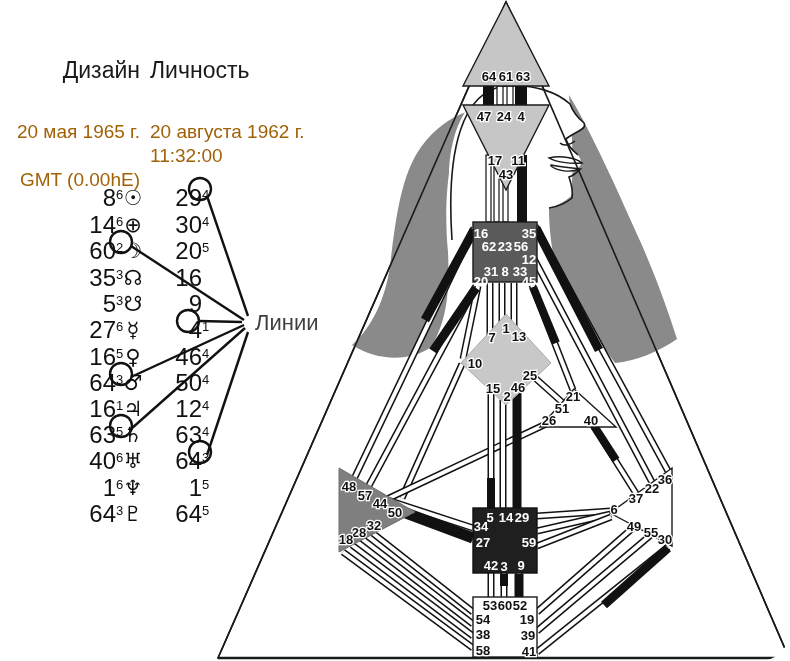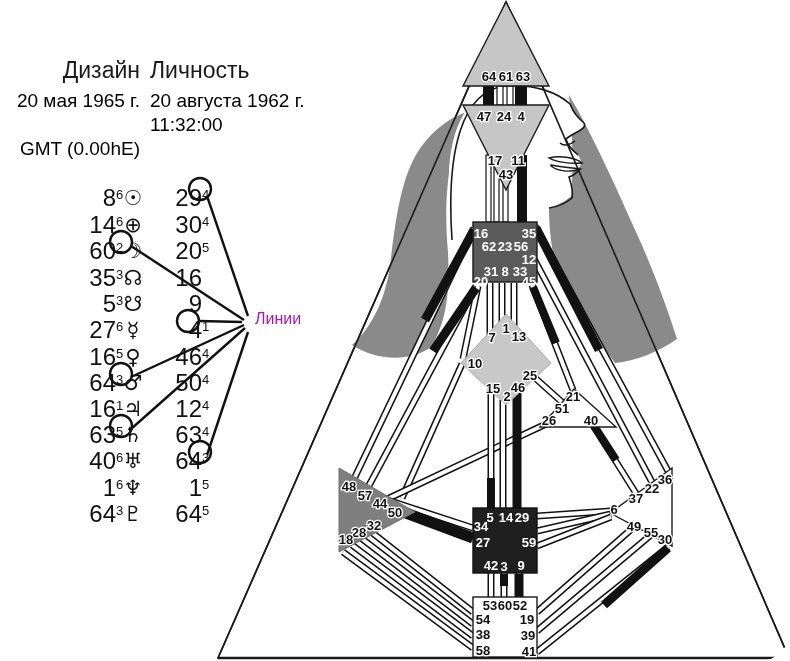--- a/index.html
+++ b/index.html
@@ -1,31 +1,31 @@
 <!DOCTYPE html>
 <html><head>
 <meta charset="utf-8">
 <style>
   html,body{margin:0;padding:0;background:#fff;}
   #stage{position:relative;width:790px;height:661px;background:#fff;overflow:hidden;
          font-family:"Liberation Sans",sans-serif;color:#111;border-radius:31px;}
   .abs{position:absolute;}
   .hdr{font-size:23px;color:#1a1a1a;}
-  .dline{font-size:19px;white-space:nowrap;color:#000000;}
+  .dline{font-size:19px;white-space:nowrap;color:#a16207;margin-top:31px;}
   .des-col{left:0;width:140px;text-align:right;}
   .per-col{left:150px;text-align:right;}
   .prow{position:absolute;left:0;width:260px;height:28px;}
   .pcell{position:absolute;top:0;height:28px;display:flex;align-items:flex-end;justify-content:flex-end;}
   .pcell .main{font-size:24px;line-height:24px;}
   .pcell .sup{font-size:13px;line-height:13px;min-width:10px;position:relative;top:-9px;text-align:left;}
   .cell-des{left:55px;width:71px;}
   .cell-per{left:146px;width:66px;}
   .cell-glyph{left:120px;width:26px;justify-content:center;font-family:"DejaVu Sans",sans-serif;
               font-size:21px;line-height:24px;}
-  #lines-label{font-size:16px;color:#a21caf;}
+  #lines-label{font-size:22px;color:#404040;}
   svg{position:absolute;top:0;left:0;pointer-events:none;}
   .conn{stroke:#111;stroke-width:2.4;fill:none;}
   line.pipe{stroke:#111;stroke-width:7;fill:none;stroke-linecap:butt;}
   line.pipe-core{stroke:#fff;stroke-width:4;fill:none;stroke-linecap:butt;}
   .ch-black{stroke:#111;fill:none;stroke-linecap:butt;}
   .wbar{fill:#fff;stroke:#111;stroke-width:1.2;}
   .gtext{font-family:"Liberation Sans",sans-serif;font-size:13px;font-weight:bold;text-anchor:middle;}
   .gw{fill:#fff;}
   .gd{fill:#111;stroke:#fff;stroke-width:2.5px;paint-order:stroke;}
   .outline{fill:none;stroke:#1a1a1a;stroke-width:1.6;}

